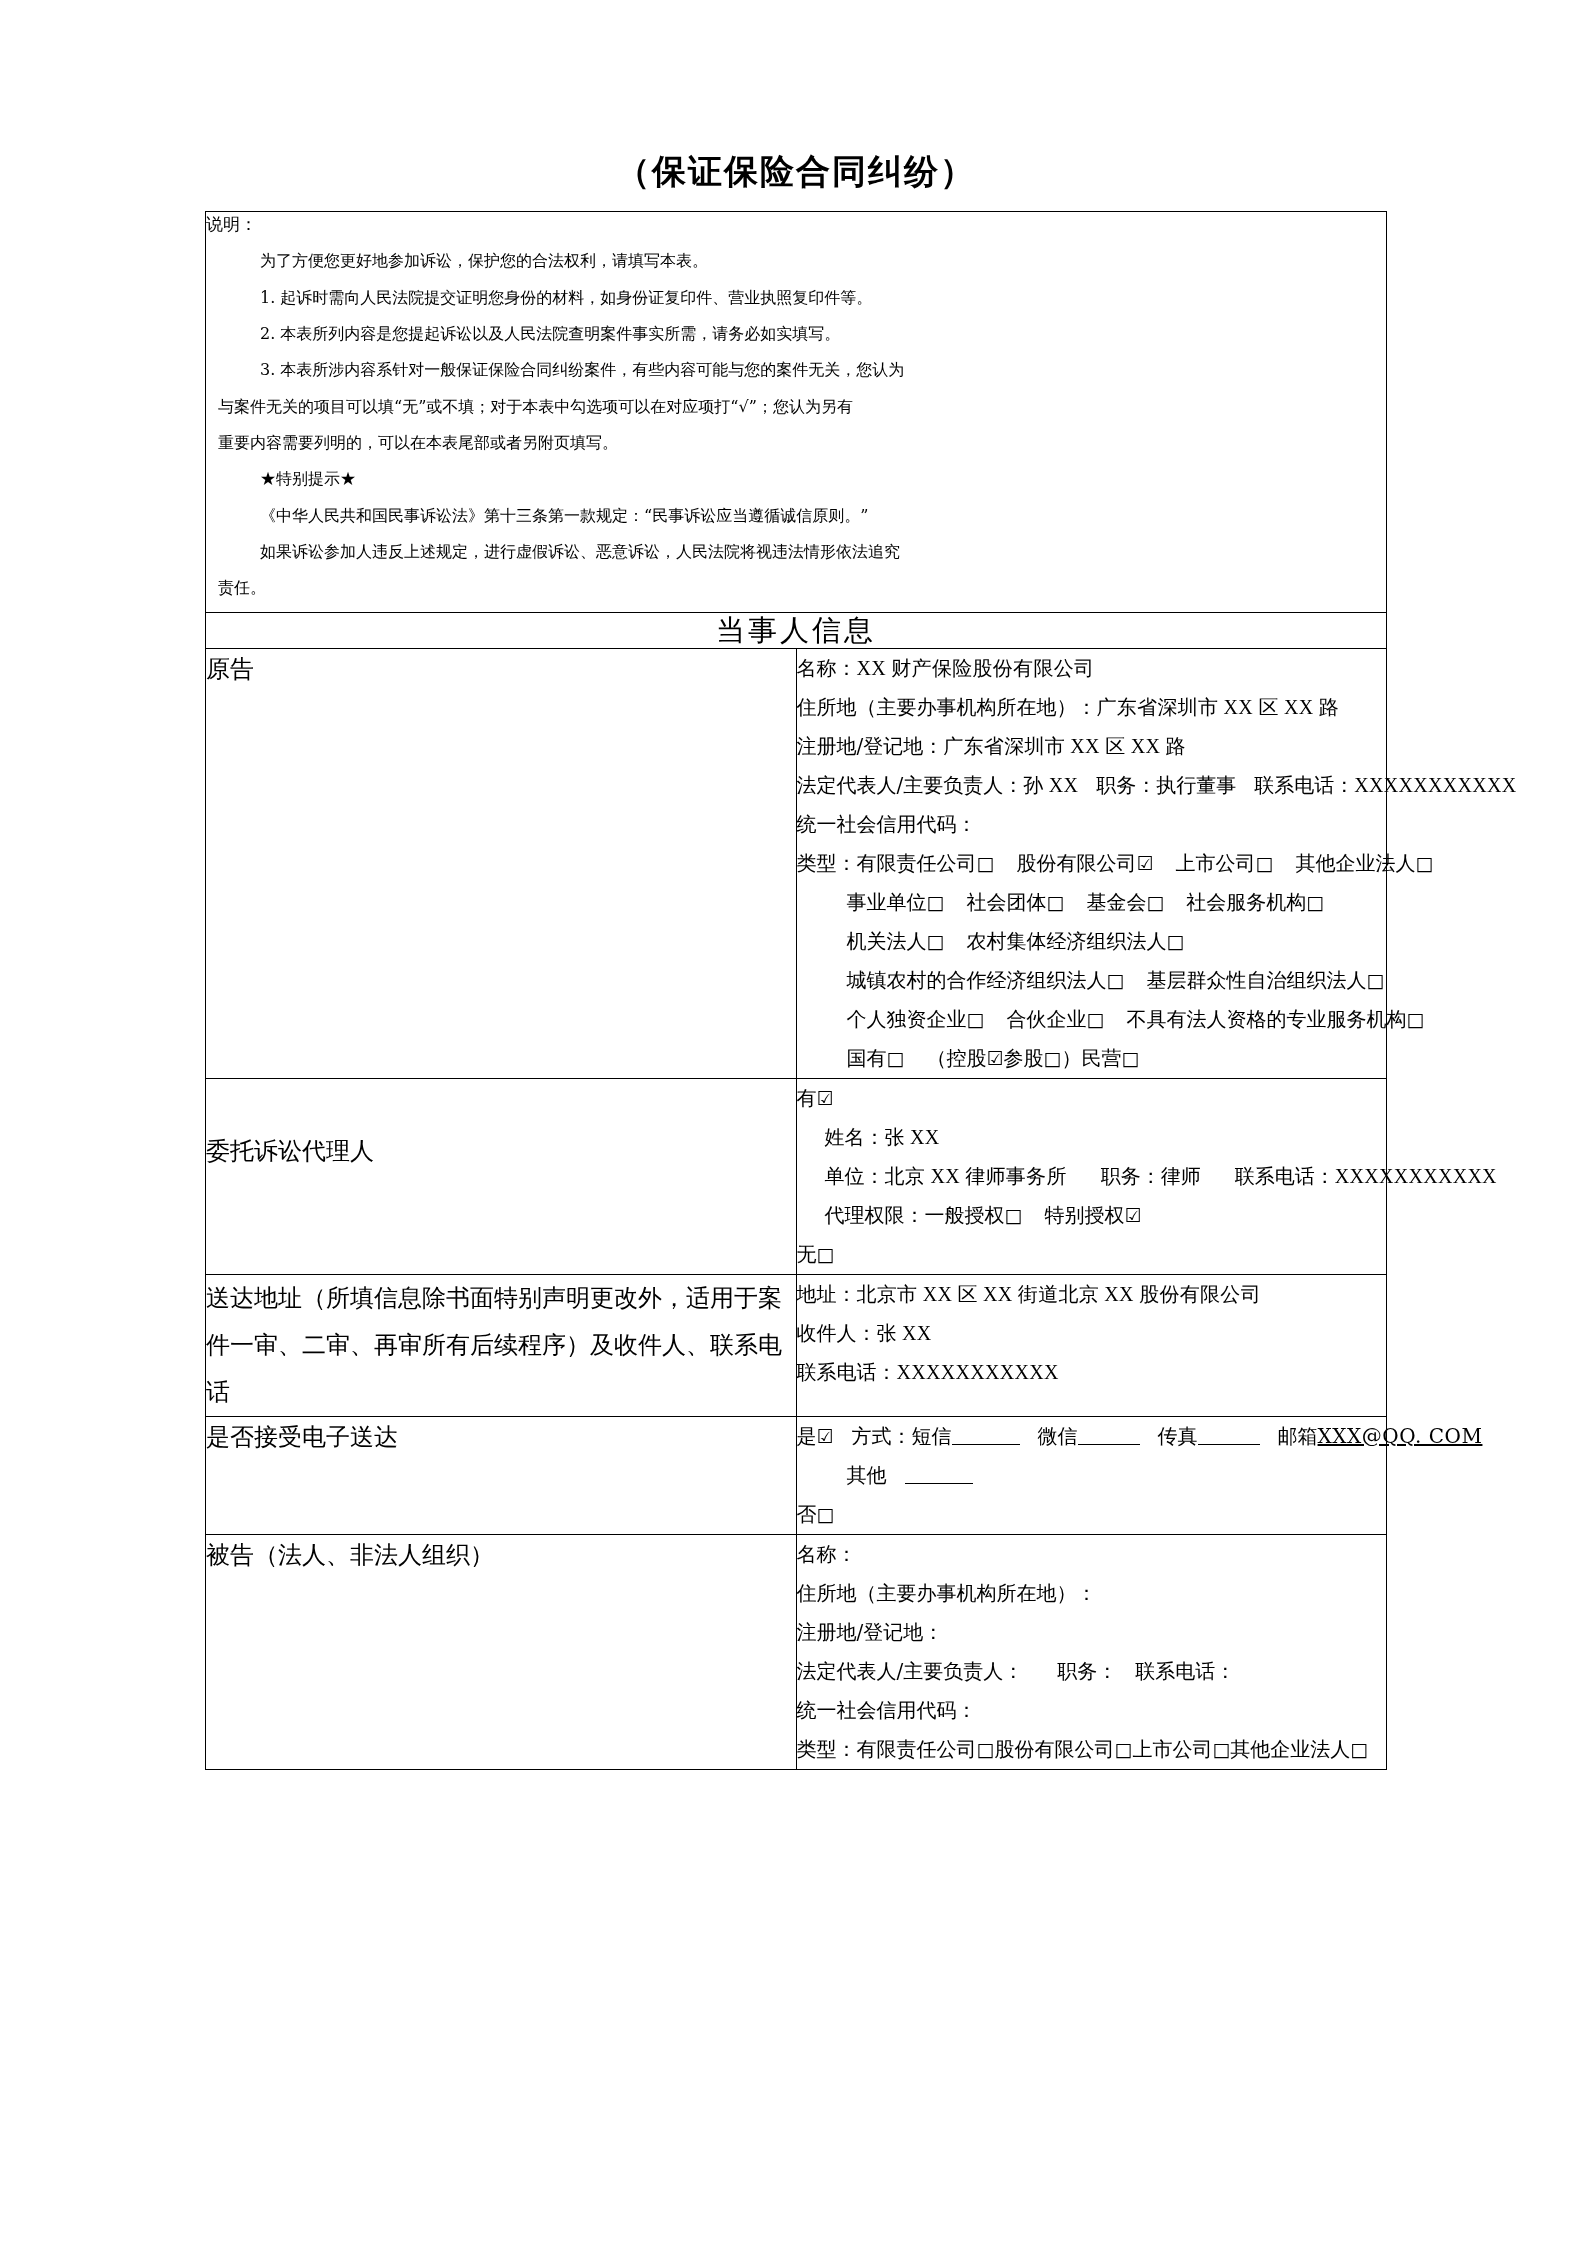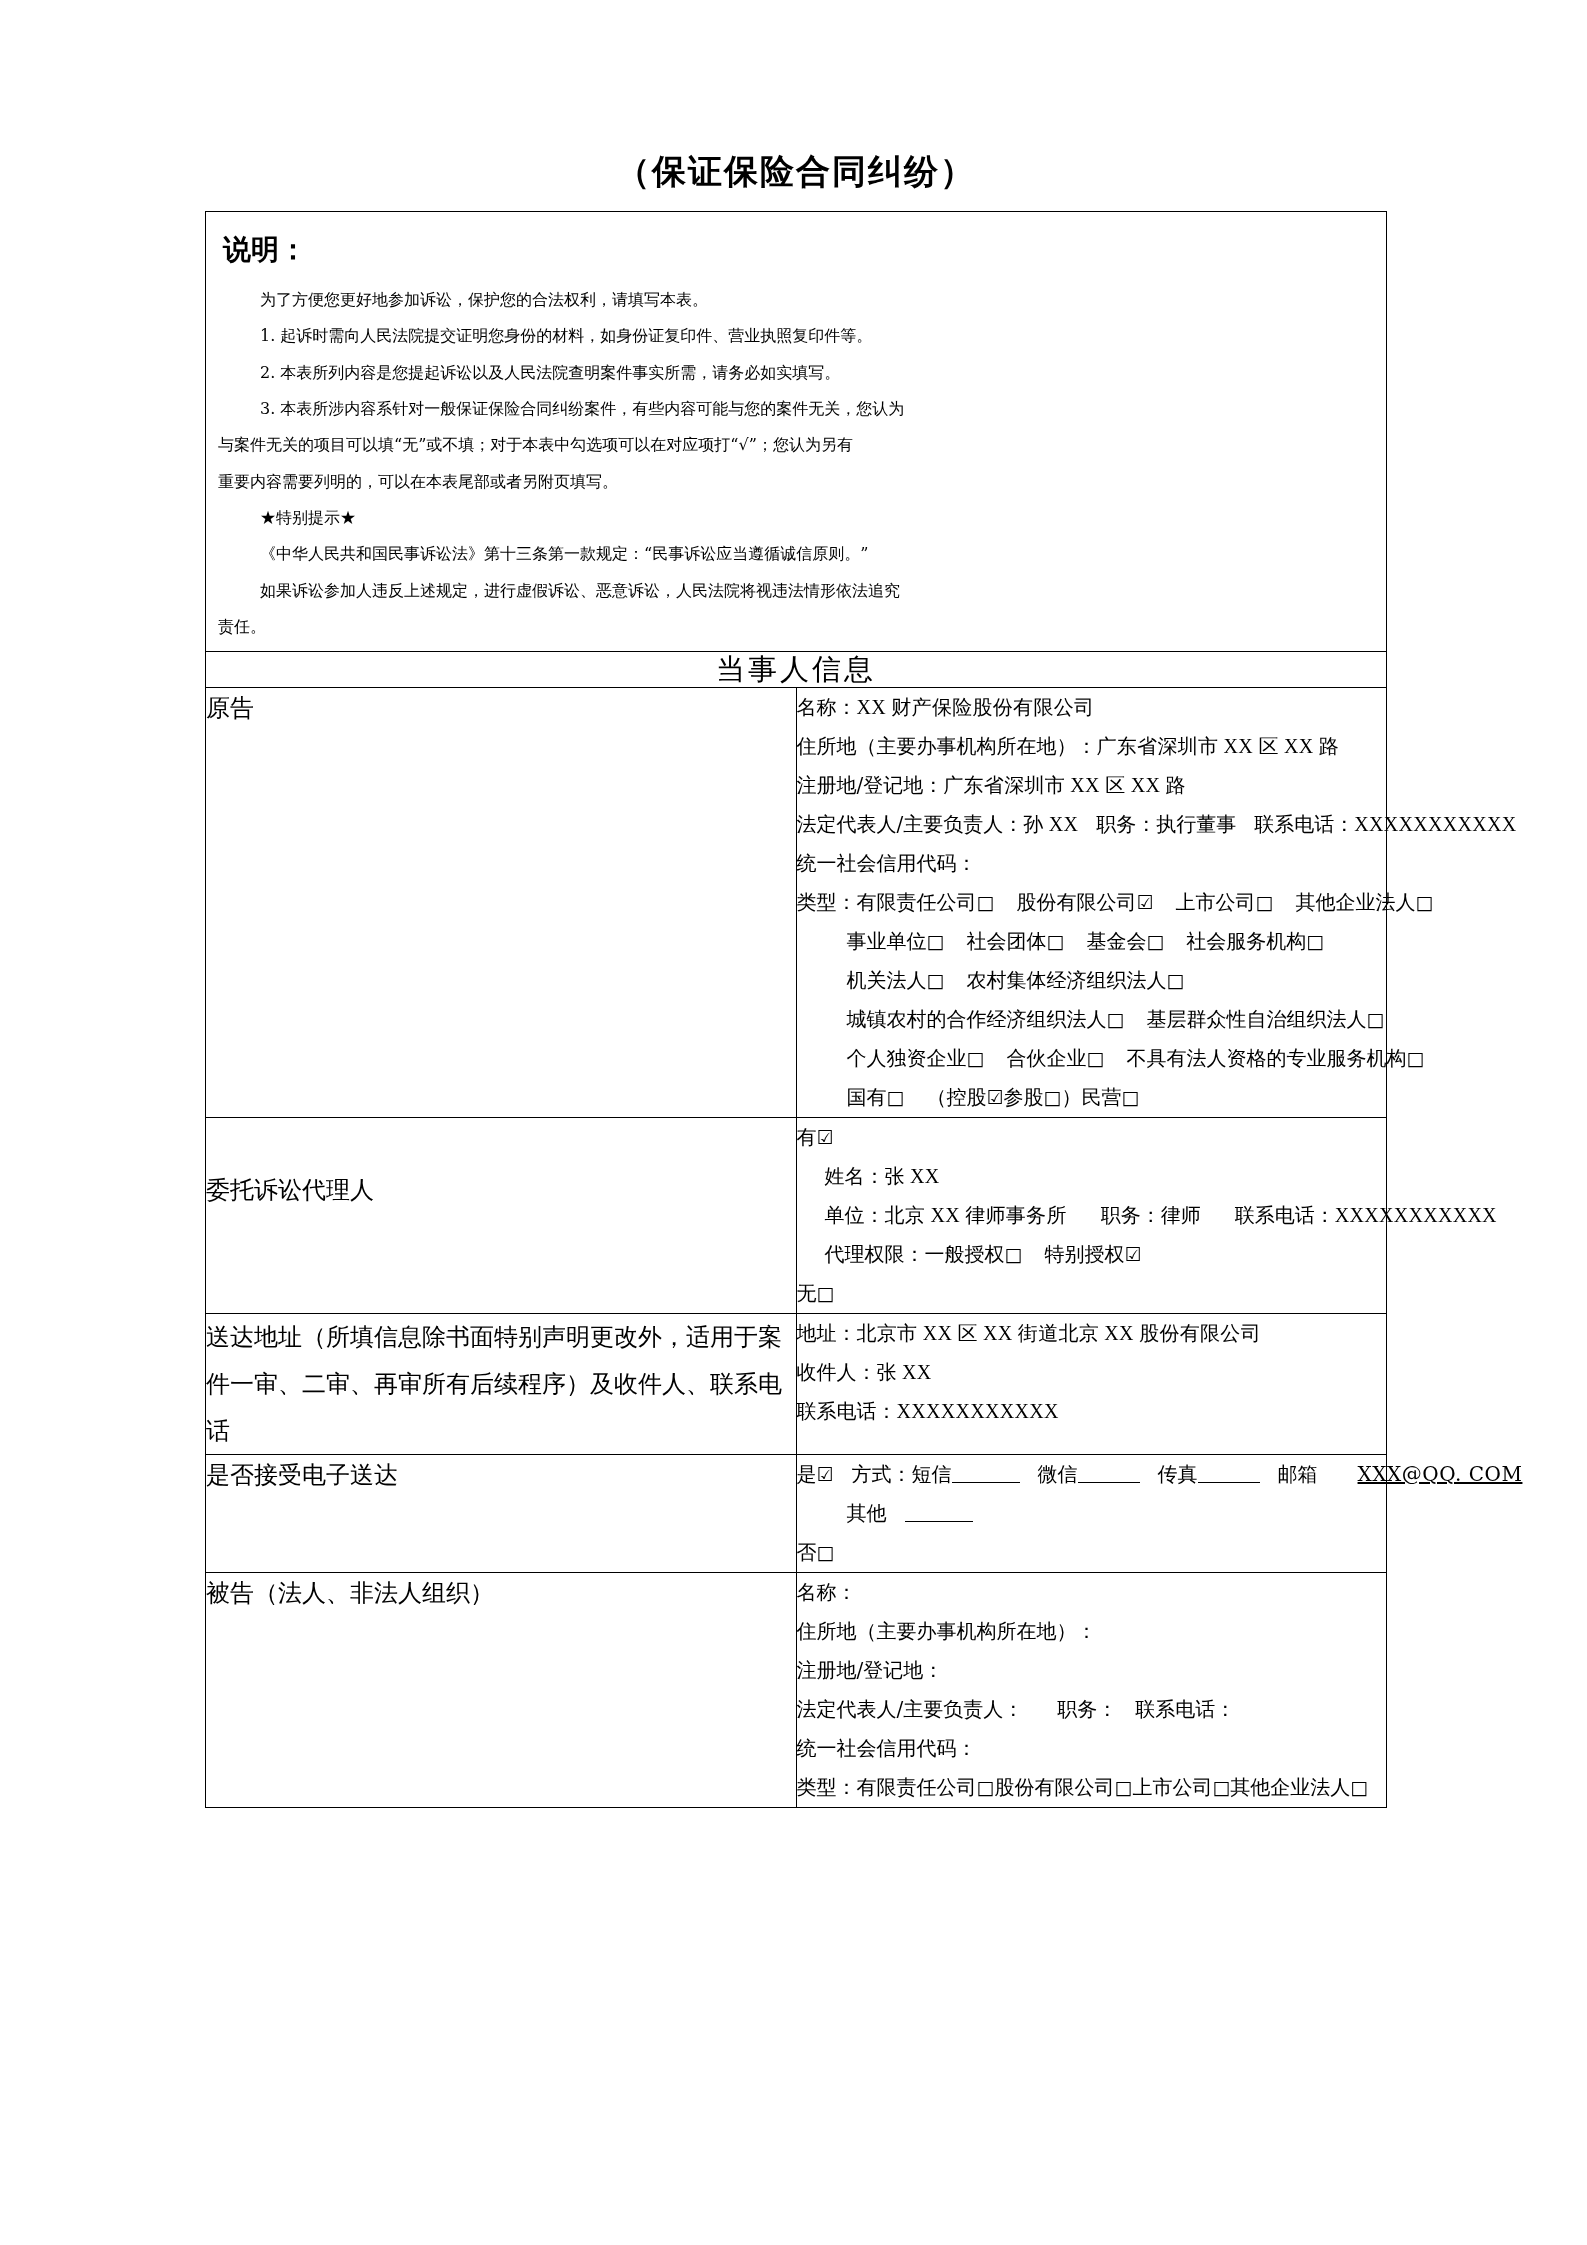--- a/index.html
+++ b/index.html
@@ -46,24 +46,24 @@
   }
   table.form td {
     border: 1.6px solid #000000;
     vertical-align: top;
     padding: 0;
   }
   .instr-cell {
     padding: 8px 10px 10px 12px;
   }
   .instr-head {
-    font-size: 28px;
-    font-weight: bold;
+    font-size: 17px;
+    font-weight: normal;
     line-height: 1.52;
-    margin: 17px;
+    margin: 0;
   }
   .instr-line {
     font-size: 16px;
     line-height: 1.52;
     margin: 12px;
     white-space: nowrap;
   }
   .indent1 { text-indent: 42px; }
   .indent0 { text-indent: 0; }
   .section-title-cell {
@@ -95,21 +95,20 @@
   .row.ind1 { padding-left: 28px; }
   .row.ind2 { padding-left: 50px; }
   .cb {
     font-family: "DejaVu Sans", sans-serif;
     font-size: 19px;
   }
   .ul-val {
     text-decoration: underline;
     font-family: "DejaVu Serif", "Liberation Serif", serif;
     letter-spacing: 0.5px;
-    margin-left: 40px;
   }
   .blank {
     display: inline-block;
     width: 68px;
     border-bottom: 1.4px solid #000;
     height: 19px;
     vertical-align: -2px;
   }
   .blank.sm { width: 62px; }
   .plaintiff-lbl {

